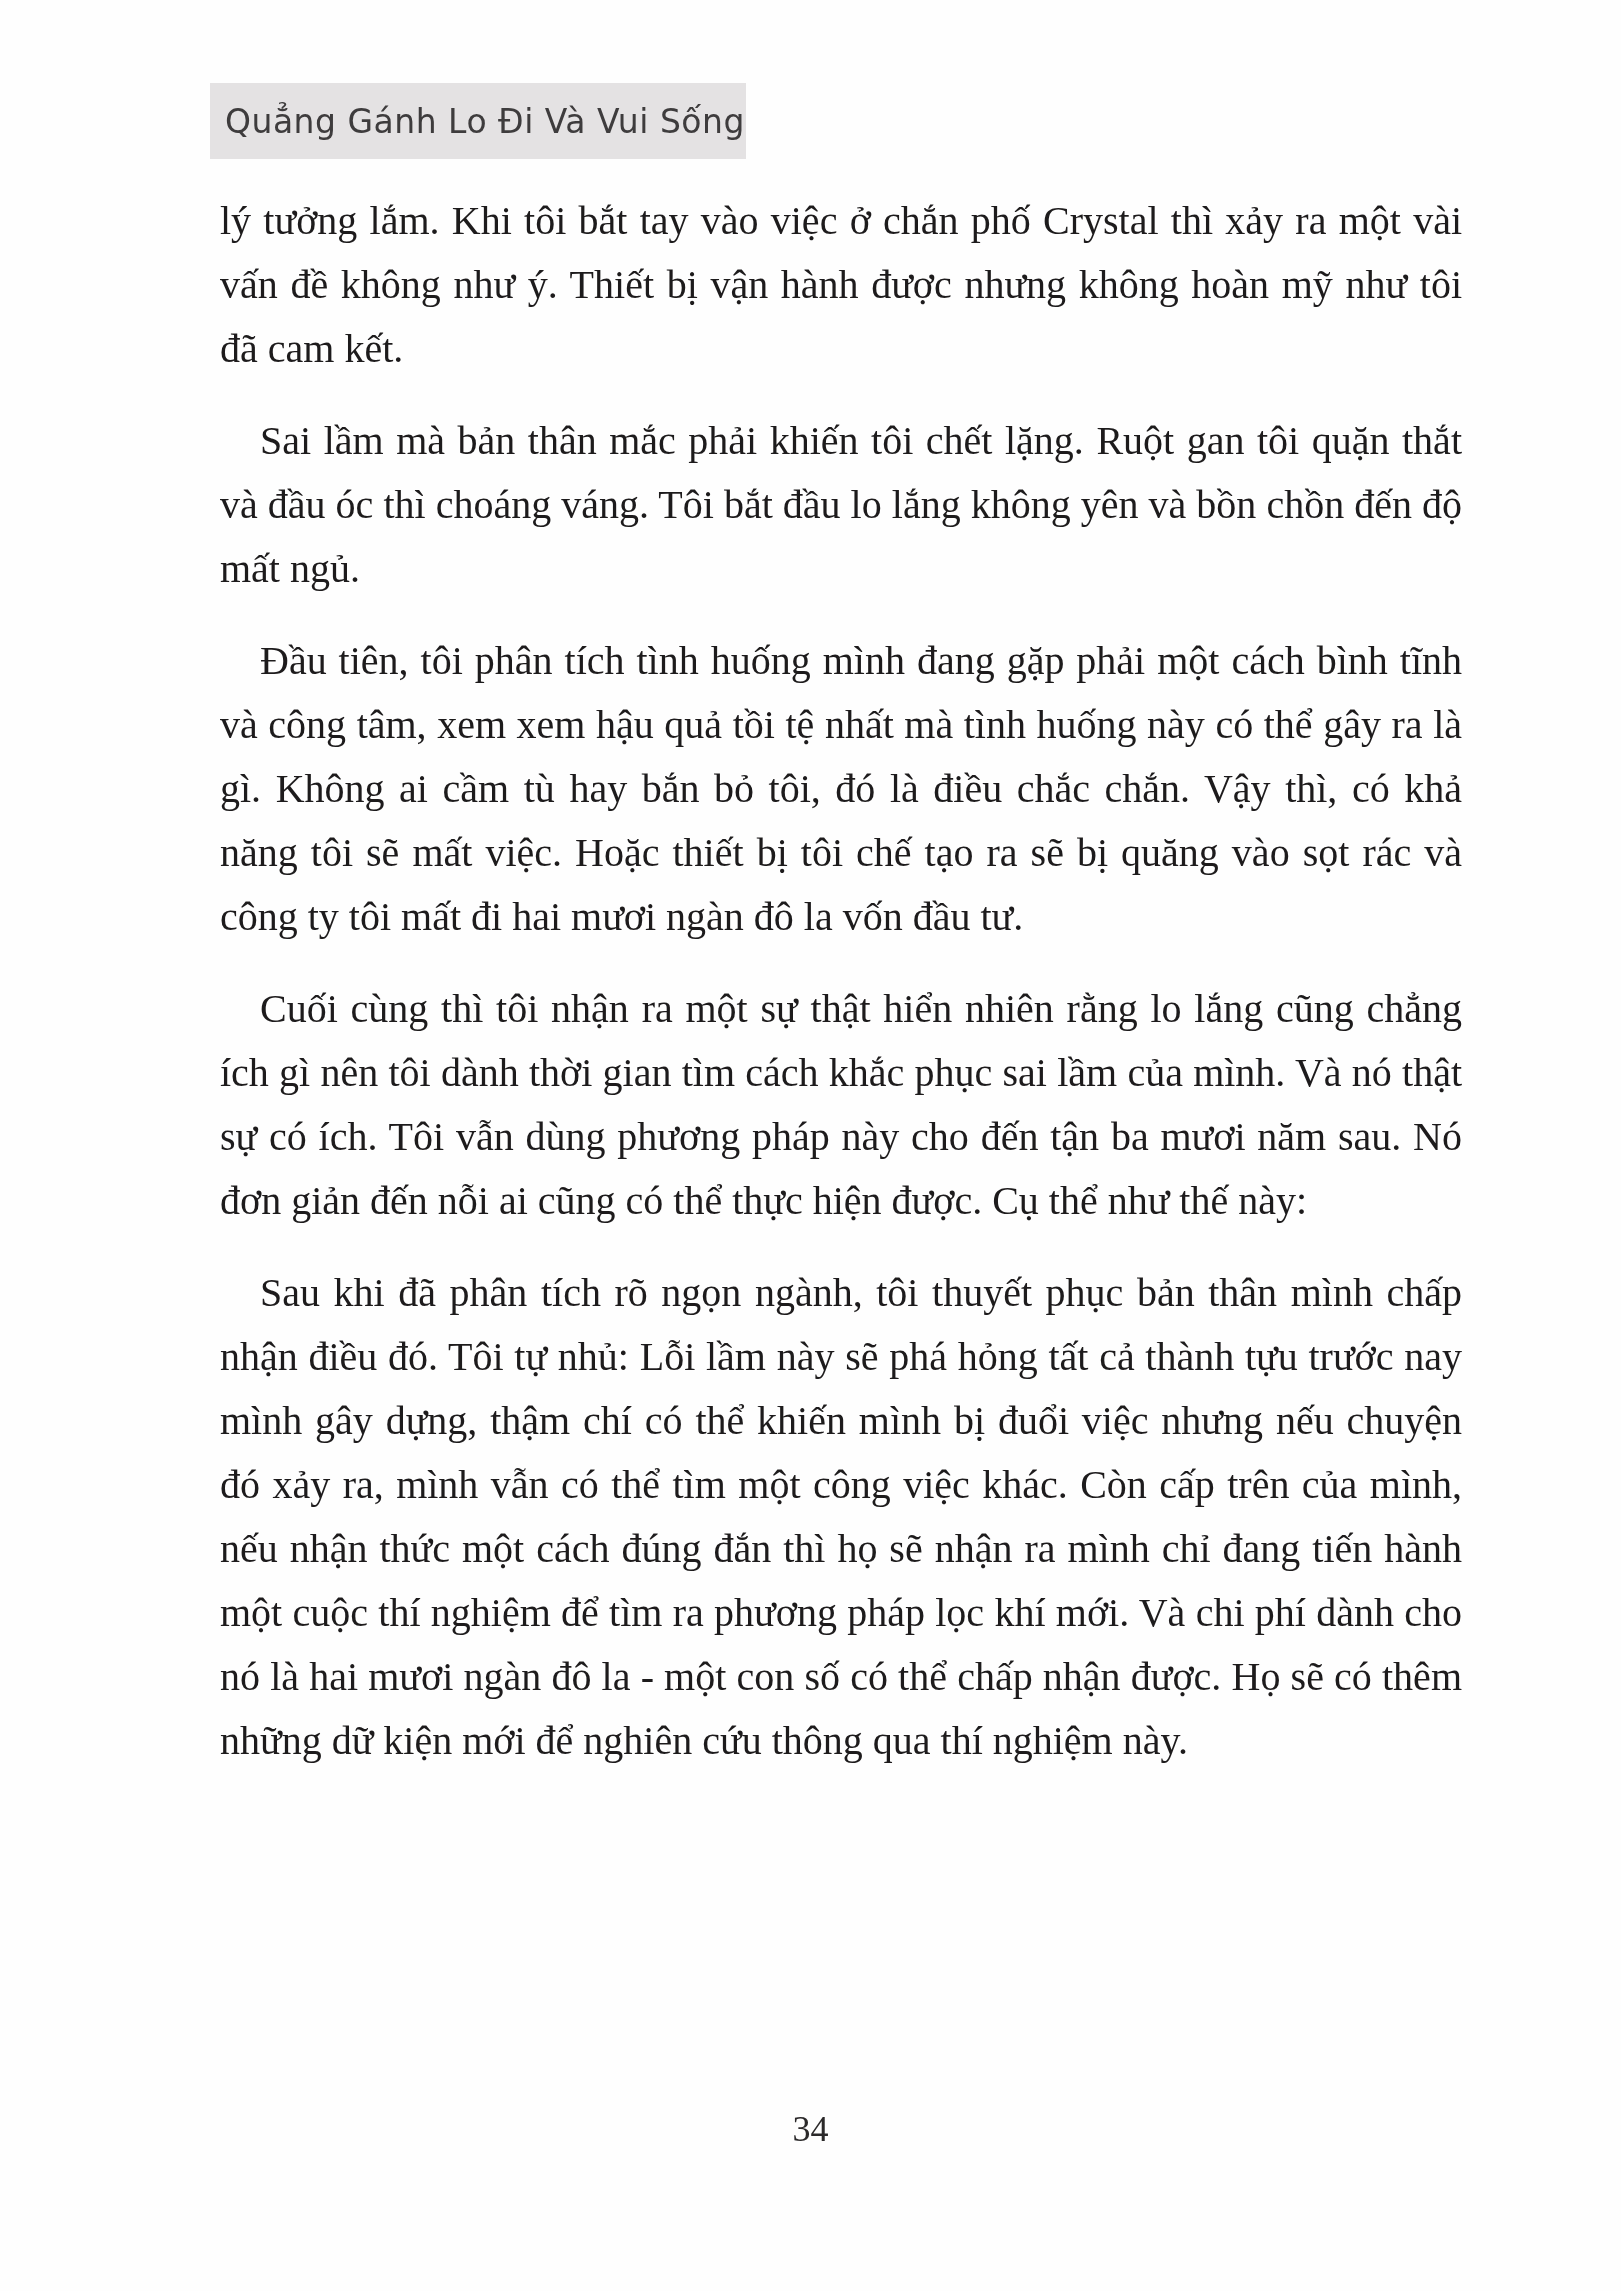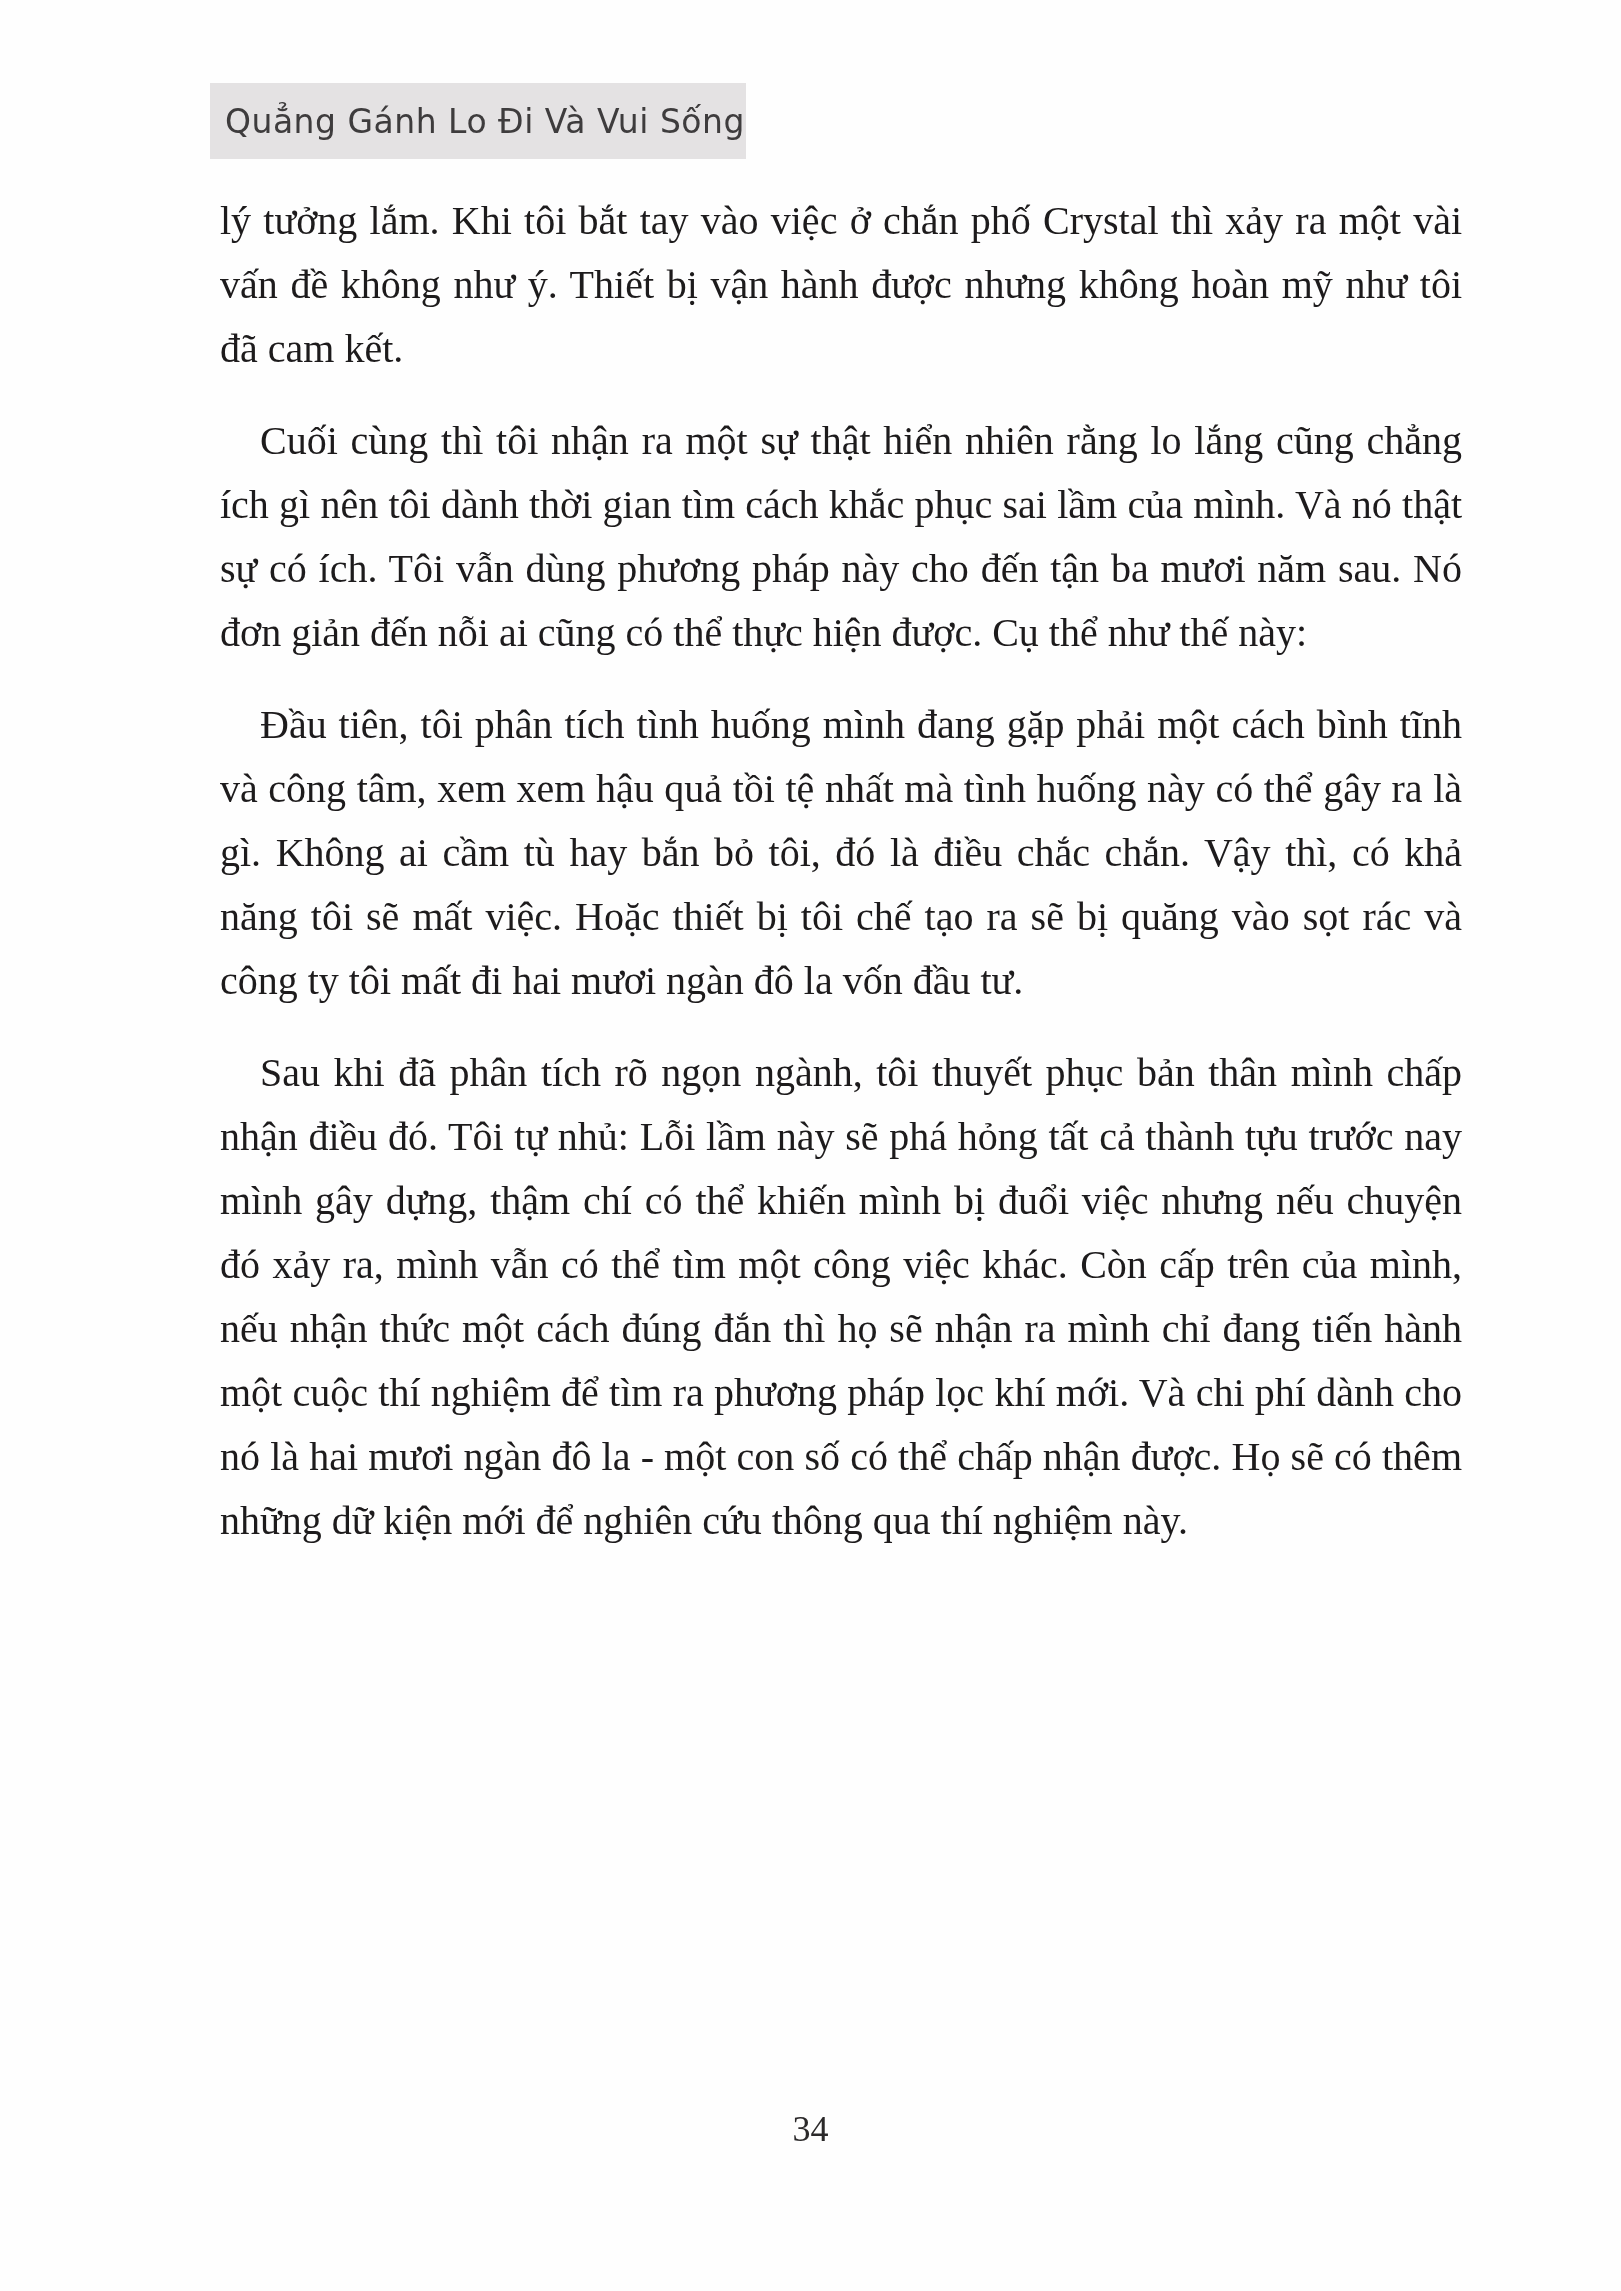--- a/index.html
+++ b/index.html
@@ -65,21 +65,22 @@
 <body>
 
 <div class="page">
 
   <div class="running-header">
     <span>Quẳng Gánh Lo Đi Và Vui Sống</span>
   </div>
 
   <div class="text-block">
     <p class="no-indent">lý tưởng lắm. Khi tôi bắt tay vào việc ở chắn phố Crystal thì xảy ra một vài vấn đề không như ý. Thiết bị vận hành được nhưng không hoàn mỹ như tôi đã cam kết.</p>
+    <p>Sai lầm mà bản thân mắc phải khiến tôi chết lặng. Ruột gan tôi quặn thắt và đầu óc thì choáng váng. Tôi bắt đầu lo lắng không yên và bồn chồn đến độ mất ngủ.</p>
+    <p>Đầu tiên, tôi phân tích tình huống mình đang gặp phải một cách bình tĩnh và công tâm, xem xem hậu quả tồi tệ nhất mà tình huống này có thể gây ra là gì. Không ai cầm tù hay bắn bỏ tôi, đó là điều chắc chắn. Vậy thì, có khả năng tôi sẽ mất việc. Hoặc thiết bị tôi chế tạo ra sẽ bị quăng vào sọt rác và công ty tôi mất đi hai mươi ngàn đô la vốn đầu tư.</p>
     <p>Cuối cùng thì tôi nhận ra một sự thật hiển nhiên rằng lo lắng cũng chẳng ích gì nên tôi dành thời gian tìm cách khắc phục sai lầm của mình. Và nó thật sự có ích. Tôi vẫn dùng phương pháp này cho đến tận ba mươi năm sau. Nó đơn giản đến nỗi ai cũng có thể thực hiện được. Cụ thể như thế này:</p>
-    <p>Đầu tiên, tôi phân tích tình huống mình đang gặp phải một cách bình tĩnh và công tâm, xem xem hậu quả tồi tệ nhất mà tình huống này có thể gây ra là gì. Không ai cầm tù hay bắn bỏ tôi, đó là điều chắc chắn. Vậy thì, có khả năng tôi sẽ mất việc. Hoặc thiết bị tôi chế tạo ra sẽ bị quăng vào sọt rác và công ty tôi mất đi hai mươi ngàn đô la vốn đầu tư.</p>
     <p>Sau khi đã phân tích rõ ngọn ngành, tôi thuyết phục bản thân mình chấp nhận điều đó. Tôi tự nhủ: Lỗi lầm này sẽ phá hỏng tất cả thành tựu trước nay mình gây dựng, thậm chí có thể khiến mình bị đuổi việc nhưng nếu chuyện đó xảy ra, mình vẫn có thể tìm một công việc khác. Còn cấp trên của mình, nếu nhận thức một cách đúng đắn thì họ sẽ nhận ra mình chỉ đang tiến hành một cuộc thí nghiệm để tìm ra phương pháp lọc khí mới. Và chi phí dành cho nó là hai mươi ngàn đô la - một con số có thể chấp nhận được. Họ sẽ có thêm những dữ kiện mới để nghiên cứu thông qua thí nghiệm này.</p>
   </div>
 
   <div class="page-number">34</div>
 
 </div>
 
 
 </body></html>

